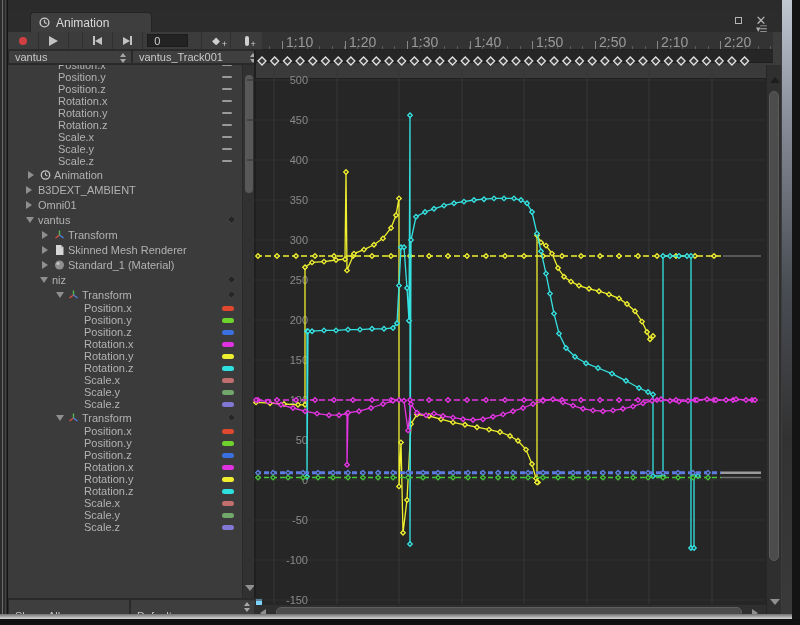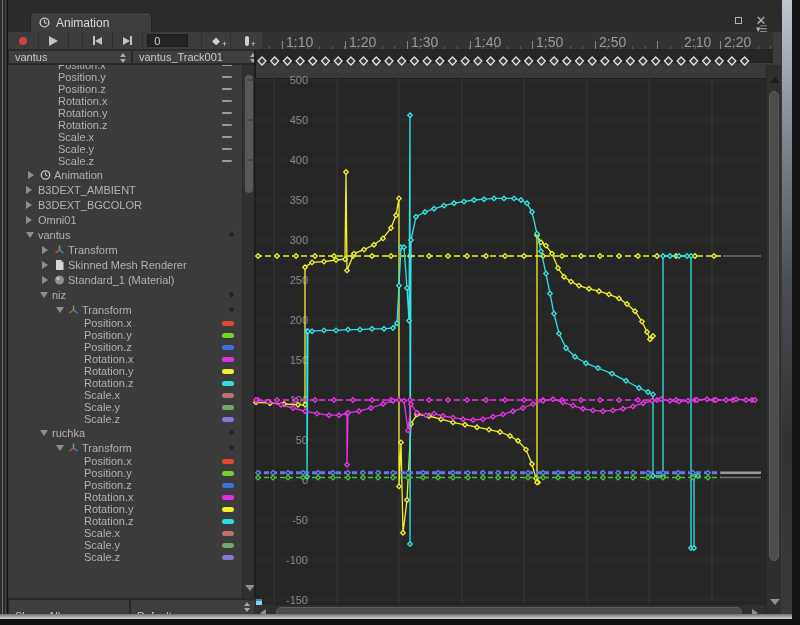--- a/index.html
+++ b/index.html
@@ -209,21 +209,21 @@
       <div class="lbl" style="left: 87px;">1:20</div>
       <div class="tick" style="left: 145px; height: 8px; background: rgb(136, 136, 136);"></div>
       <div class="lbl" style="left: 149px;">1:30</div>
       <div class="tick" style="left: 208px; height: 8px; background: rgb(136, 136, 136);"></div>
       <div class="lbl" style="left: 212px;">1:40</div>
       <div class="tick" style="left: 270px; height: 8px; background: rgb(136, 136, 136);"></div>
       <div class="lbl" style="left: 274px;">1:50</div>
       <div class="tick" style="left: 333px; height: 8px; background: rgb(136, 136, 136);"></div>
       <div class="lbl" style="left: 337px;">2:50</div>
       <div class="tick" style="left: 395px; height: 8px; background: rgb(136, 136, 136);"></div>
-      <div class="lbl" style="left: 422px;">2:10</div>
+      <div class="lbl" style="left: 399px;">2:10</div>
       <div class="tick" style="left: 458px; height: 8px; background: rgb(136, 136, 136);"></div>
       <div class="lbl" style="left: 462px;">2:20</div>
     </div>
 
   <div class="cliprow">
     <div class="dd dd1">
       <span>vantus</span>
       <span class="updown">
           <b></b>
           <i></i>
@@ -287,24 +287,20 @@
           </svg>
         </span>
         <span class="lab" style="left: 46px;">Animation</span>
       </div>
       <div class="srow" style="height: 15px;">
         <span class="arr arr-r" style="left: 18px;"></span>
         <span class="lab" style="left: 30px;">B3DEXT_AMBIENT</span>
       </div>
       <div class="srow" style="height: 15px;">
         <span class="arr arr-r" style="left: 18px;"></span>
-        <span class="lab" style="left: 30px;">B3DEXT_BGCOLOR</span>
-      </div>
-      <div class="srow" style="height: 15px;">
-        <span class="arr arr-r" style="left: 18px;"></span>
         <span class="lab" style="left: 30px; text-align: right;">Omni01</span>
       </div>
       <div class="srow" style="height: 15px;">
         <span class="arr arr-d" style="left: 18px;"></span>
         <span class="lab" style="left: 30px;">vantus</span>
         <span class="badge-diamond"></span>
       </div>
       <div class="srow" style="height: 15px;">
         <span class="arr arr-r" style="left: 34px;"></span>
         <span class="sicon" style="left: 46px;">
@@ -381,25 +377,20 @@
         <span class="lab" style="left: 76px;">Scale.x</span>
         <span class="badge-swatch" style="background: rgb(192, 110, 110);"></span>
       </div>
       <div class="srow" style="height: 12px;">
         <span class="lab" style="left: 76px;">Scale.y</span>
         <span class="badge-swatch" style="background: rgb(113, 167, 107);"></span>
       </div>
       <div class="srow" style="height: 12px;">
         <span class="lab" style="left: 76px;">Scale.z</span>
         <span class="badge-swatch" style="background: rgb(128, 120, 212);"></span>
-      </div>
-      <div class="srow" style="height: 15px;">
-        <span class="arr arr-d" style="left: 32px;"></span>
-        <span class="lab" style="left: 44px;">ruchka</span>
-        <span class="badge-diamond"></span>
       </div>
       <div class="srow" style="height: 15px;">
         <span class="arr arr-d" style="left: 48px;"></span>
         <span class="sicon" style="left: 60px;">
           <svg class="icon-svg" width="11" height="11" viewBox="0 0 11 11">
             <path d="M5.5 5.5 L5.5 1" stroke="#52b852" stroke-width="1.4"></path>
             <path d="M5.5 5.5 L1.5 8.5" stroke="#d84e3e" stroke-width="1.4"></path>
             <path d="M5.5 5.5 L9.5 8.5" stroke="#4d7fd8" stroke-width="1.4"></path>
           </svg>
         </span>

